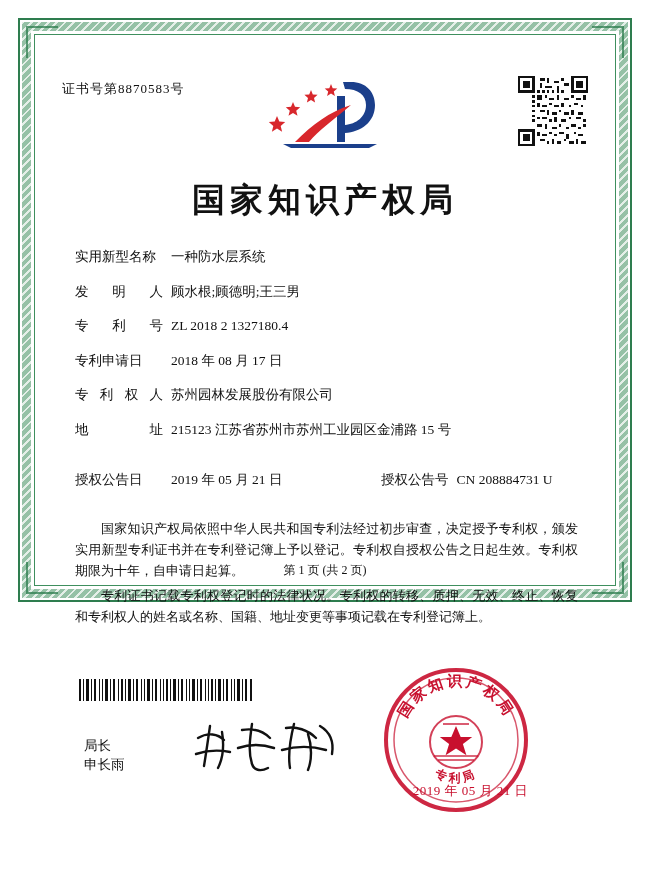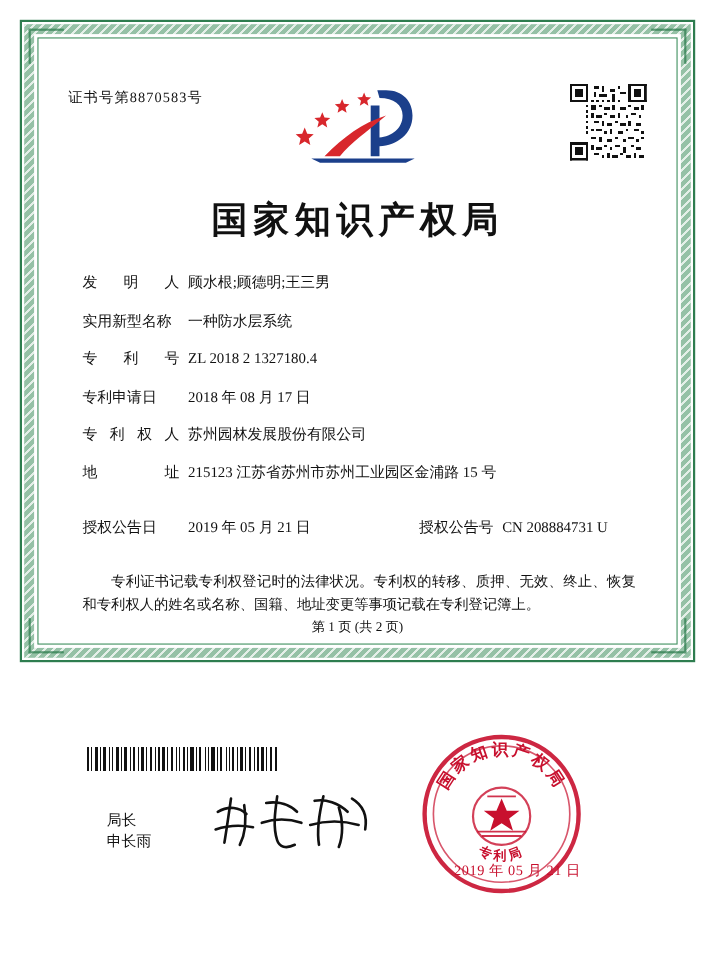--- a/index.html
+++ b/index.html
@@ -197,21 +197,21 @@
     position: absolute;
     left: 78px;
     top: 679px;
     width: 175px;
     height: 22px;
   }
 
   
   .sig-label {
     position: absolute;
-    left: 97px;
+    left: 84px;
     top: 736px;
     font-size: 13.5px;
     line-height: 19px;
     color: #111;
   }
   .sig-script {
     position: absolute;
     left: 190px;
     top: 718px;
     width: 150px;
@@ -380,27 +380,27 @@
           <rect x="26" y="27" width="2" height="1"></rect>
       </g>
     </svg>
   </div>
 
   <div class="title">国家知识产权局</div>
 
   <div class="fields">
 
     <div class="field-row">
+      <span class="field-label plain">实用新型名称</span>
+      <span class="field-value">一种防水层系统</span>
+    </div>
+
+    <div class="field-row">
       <span class="field-label spread-4">发明人</span>
       <span class="field-value">顾水根;顾德明;王三男</span>
-    </div>
-
-    <div class="field-row">
-      <span class="field-label plain">实用新型名称</span>
-      <span class="field-value">一种防水层系统</span>
     </div>
 
     <div class="field-row">
       <span class="field-label spread-4">专利号</span>
       <span class="field-value">ZL 2018 2 1327180.4</span>
     </div>
 
     <div class="field-row">
       <span class="field-label plain">专利申请日</span>
       <span class="field-value">2018 年 08 月 17 日</span>
@@ -419,20 +419,21 @@
     <div class="field-row double">
       <span class="field-label plain">授权公告日</span>
       <span class="field-value">2019 年 05 月 21 日</span>
       <span class="field-label2">授权公告号</span>
       <span class="field-value2">CN 208884731 U</span>
     </div>
 
   </div>
 
   <div class="paragraphs">
+    <p>国家知识产权局依照中华人民共和国专利法经过初步审查，决定授予专利权，颁发实用新型专利证书并在专利登记簿上予以登记。专利权自授权公告之日起生效。专利权期限为十年，自申请日起算。</p>
     <p>专利证书记载专利权登记时的法律状况。专利权的转移、质押、无效、终止、恢复和专利权人的姓名或名称、国籍、地址变更等事项记载在专利登记簿上。</p>
   </div>
 
   <div class="barcode">
     <svg viewBox="0 0 175 22" width="175" height="22" shape-rendering="crispEdges">
       <rect width="175" height="22" fill="#ffffff"></rect>
       <g fill="#111111">
         <rect x="1" y="0" width="2" height="22"></rect>
           <rect x="5" y="0" width="1" height="22"></rect>
         <rect x="8" y="0" width="3" height="22"></rect>

